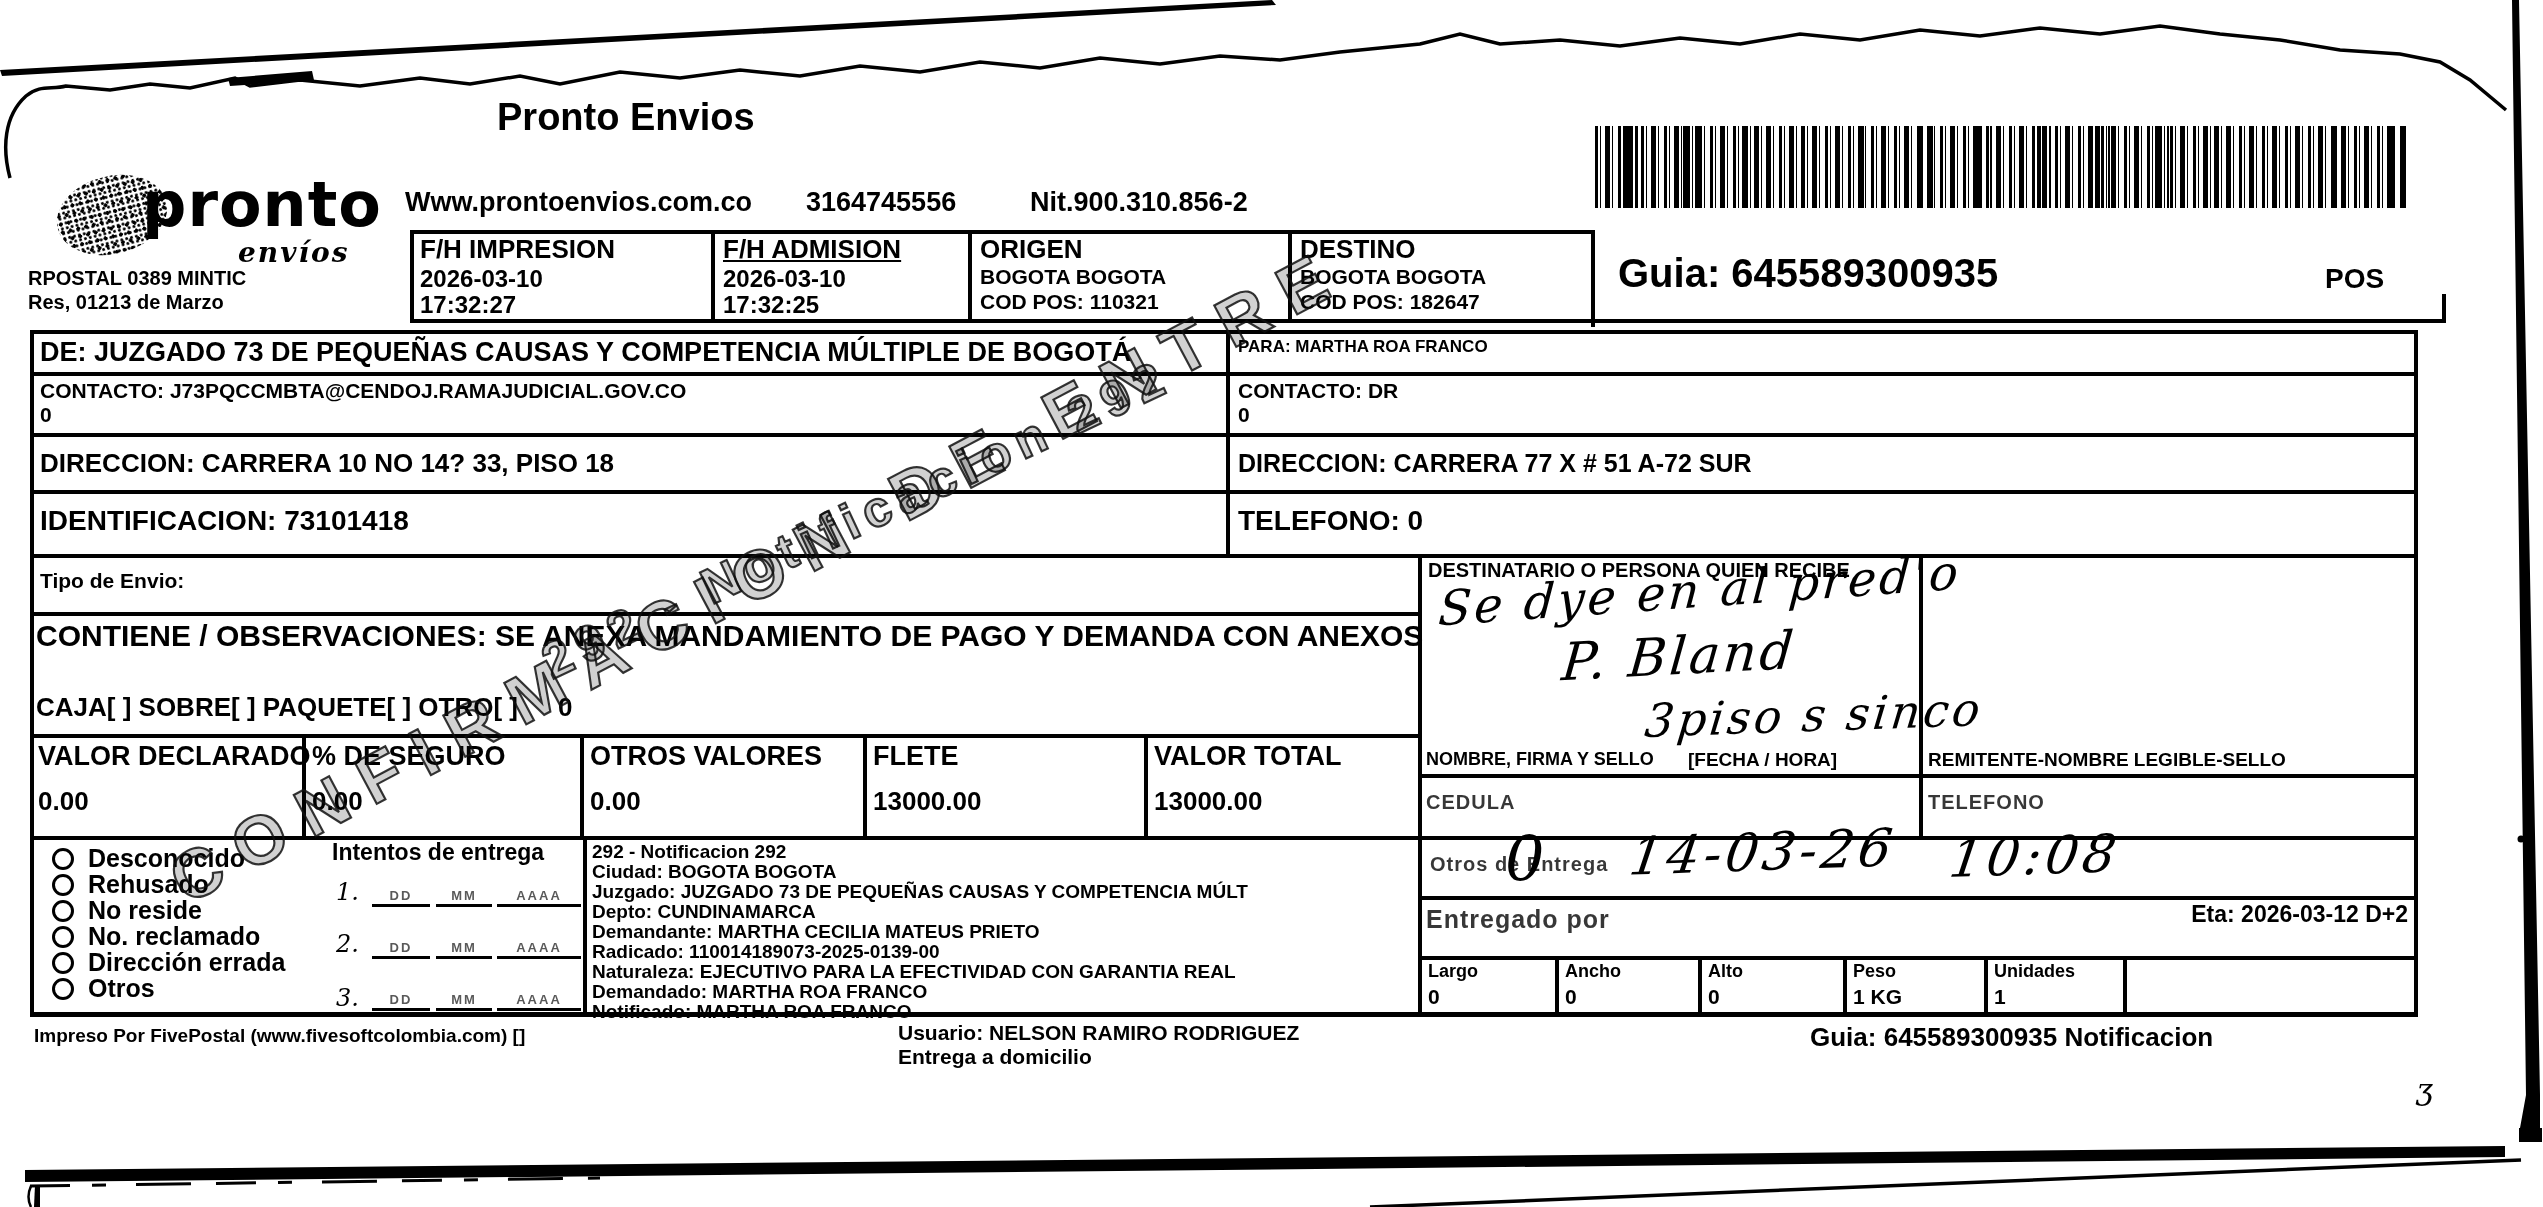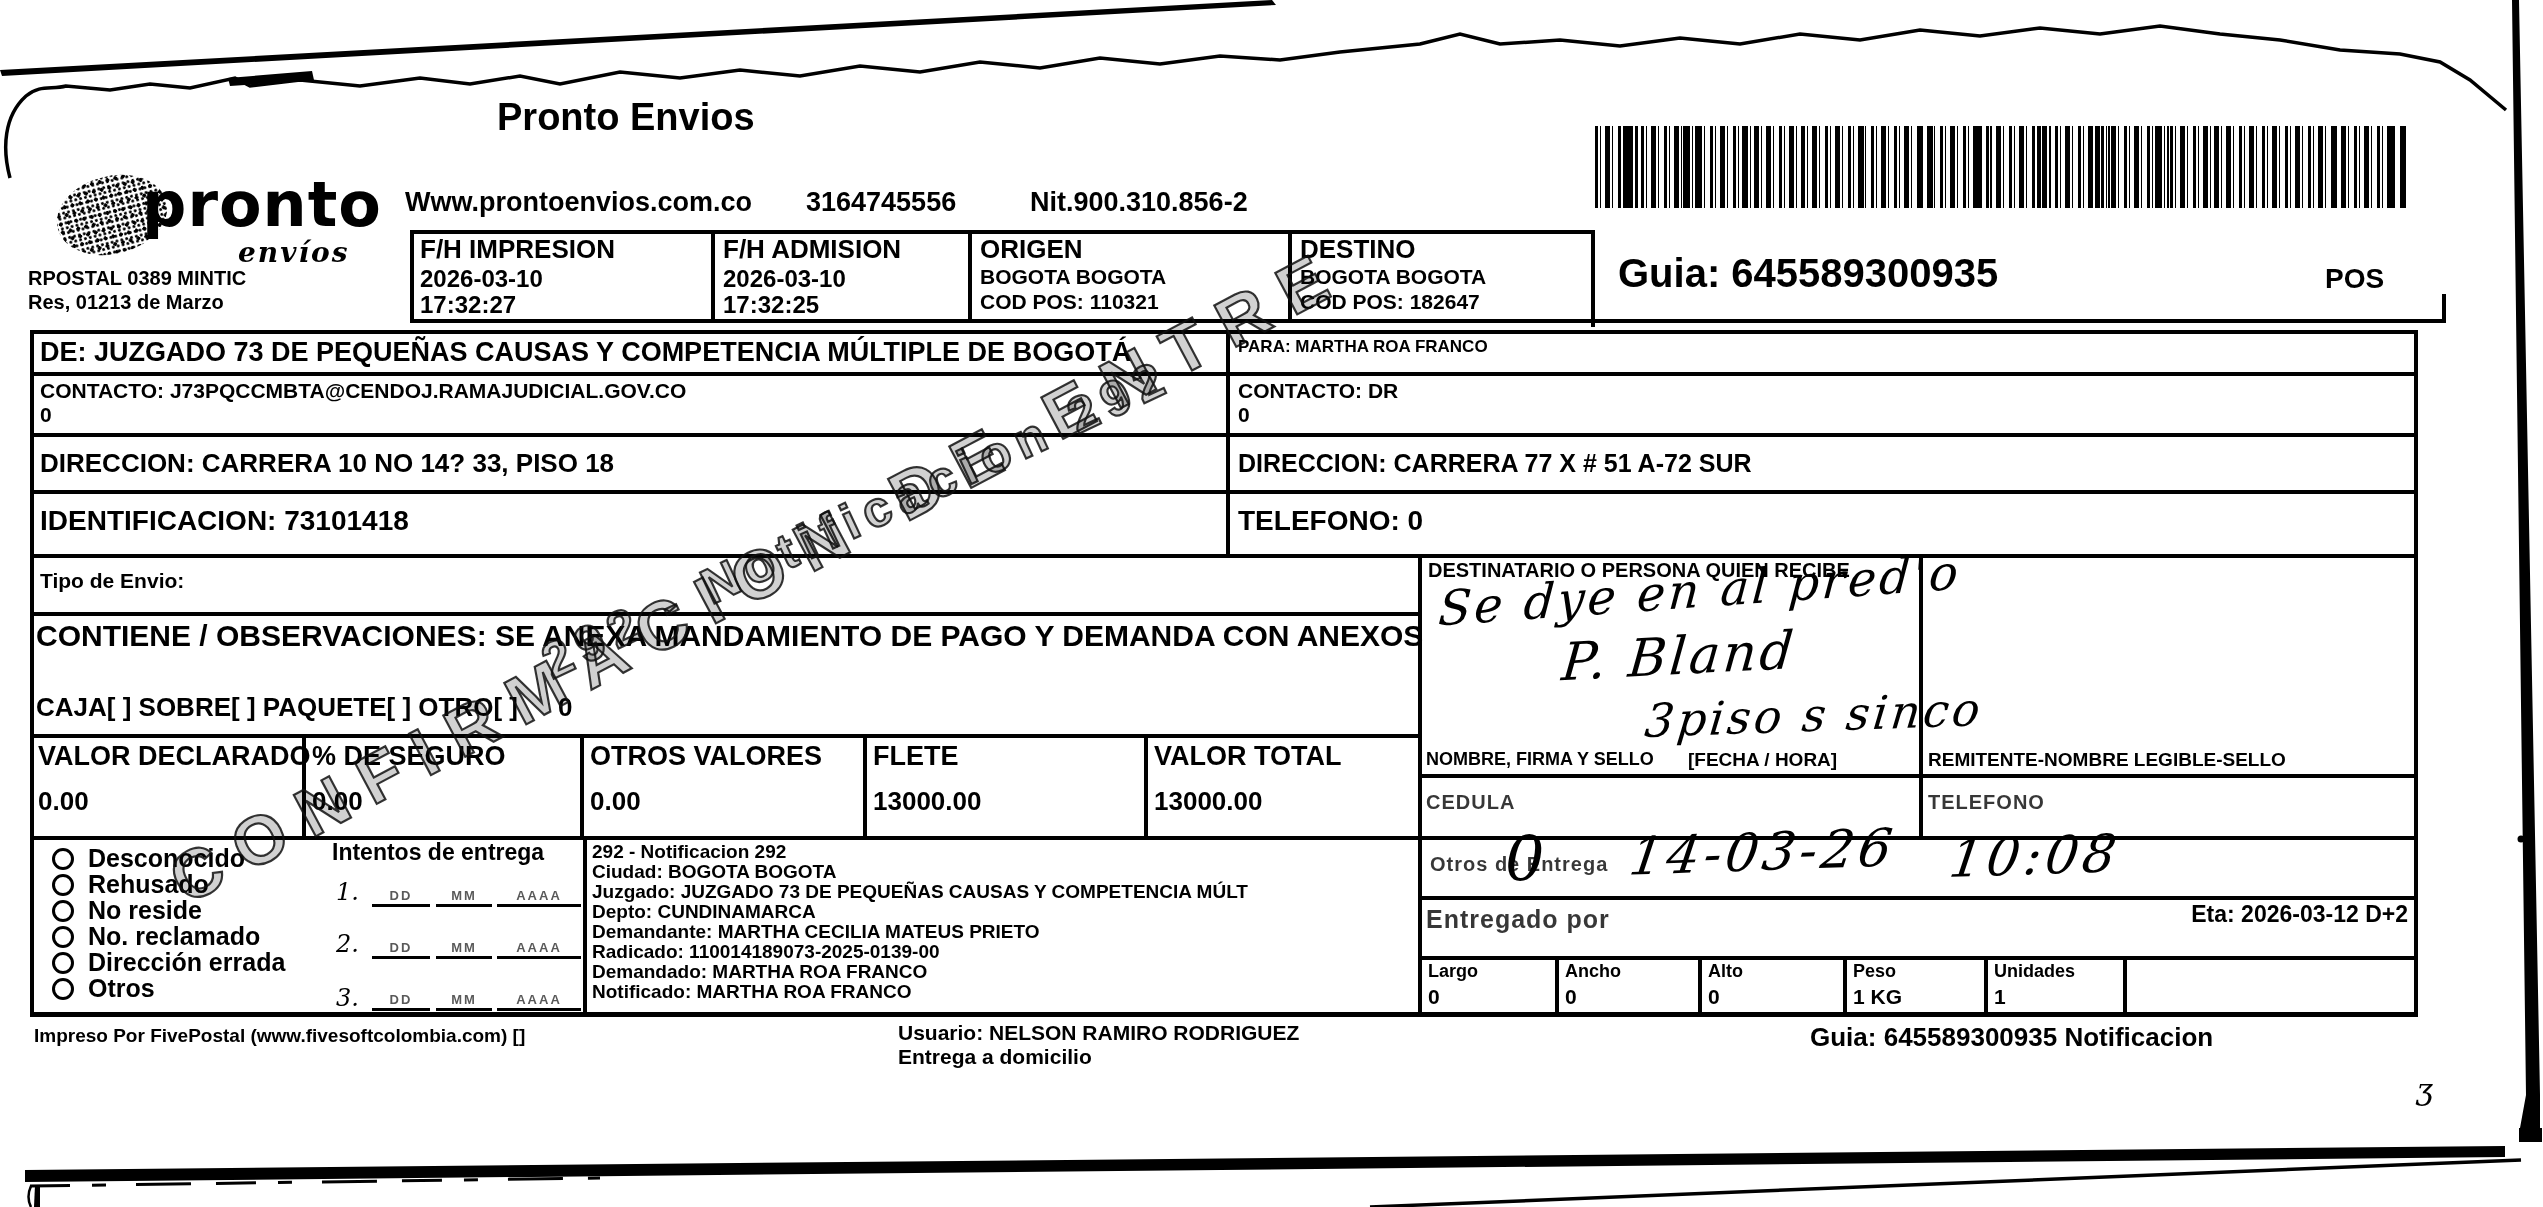--- a/index.html
+++ b/index.html
@@ -94,21 +94,21 @@
 <div class="t" style="left:1030px;top:188px;font-size:27px;">Nit.900.310.856-2</div>
 
 <div id="barcode"></div>
 <div class="t" style="left:1618px;top:252px;font-size:40px;">Guia: 645589300935</div>
 <div class="t" style="left:2325px;top:264px;font-size:28px;">POS</div>
 
 <div class="t" style="left:420px;top:236px;font-size:26px;">F/H IMPRESION</div>
 <div class="t" style="left:420px;top:266px;font-size:24px;">2026-03-10</div>
 <div class="t" style="left:420px;top:292px;font-size:24px;">17:32:27</div>
 
-<div class="t" style="left:723px;top:236px;font-size:26px;">F/H ADMISION</div>
+<div class="t" style="left:723px;top:236px;font-size:26px;text-decoration:underline;">F/H ADMISION</div>
 <div class="t" style="left:723px;top:266px;font-size:24px;">2026-03-10</div>
 <div class="t" style="left:723px;top:292px;font-size:24px;">17:32:25</div>
 
 <div class="t" style="left:980px;top:236px;font-size:26px;">ORIGEN</div>
 <div class="t" style="left:980px;top:266px;font-size:21px;">BOGOTA BOGOTA</div>
 <div class="t" style="left:980px;top:291px;font-size:21px;">COD POS: 110321</div>
 
 <div class="t" style="left:1300px;top:236px;font-size:26px;">DESTINO</div>
 <div class="t" style="left:1300px;top:266px;font-size:21px;">BOGOTA BOGOTA</div>
 <div class="t" style="left:1300px;top:291px;font-size:21px;">COD POS: 182647</div>
@@ -214,20 +214,21 @@
 <div class="slot" style="left:436px;top:990px;width:56px;"><span>MM</span></div>
 <div class="slot" style="left:497px;top:990px;width:84px;"><span>AAAA</span></div>
 
 <div style="position:absolute;left:592px;top:842px;z-index:3;">
   <div class="proc-line">292 - Notificacion 292</div>
   <div class="proc-line">Ciudad: BOGOTA BOGOTA</div>
   <div class="proc-line">Juzgado: JUZGADO 73 DE PEQUEÑAS CAUSAS Y COMPETENCIA MÚLT</div>
   <div class="proc-line">Depto: CUNDINAMARCA</div>
   <div class="proc-line">Demandante: MARTHA CECILIA MATEUS PRIETO</div>
   <div class="proc-line">Radicado: 110014189073-2025-0139-00</div>
+  <div class="proc-line">Naturaleza: EJECUTIVO PARA LA EFECTIVIDAD CON GARANTIA REAL</div>
   <div class="proc-line">Demandado: MARTHA ROA FRANCO</div>
   <div class="proc-line">Notificado: MARTHA ROA FRANCO</div>
 </div>
 
 <div class="t" style="left:34px;top:1026px;font-size:19px;">Impreso Por FivePostal (www.fivesoftcolombia.com) []</div>
 <div class="t" style="left:898px;top:1022px;font-size:21px;">Usuario: NELSON RAMIRO RODRIGUEZ</div>
 <div class="t" style="left:898px;top:1046px;font-size:21px;">Entrega a domicilio</div>
 <div class="t" style="left:1778px;top:1024px;font-size:26px;margin-left:32px;">Guia: 645589300935 Notificacion</div>
 
 <svg id="art" width="2543" height="1207">

